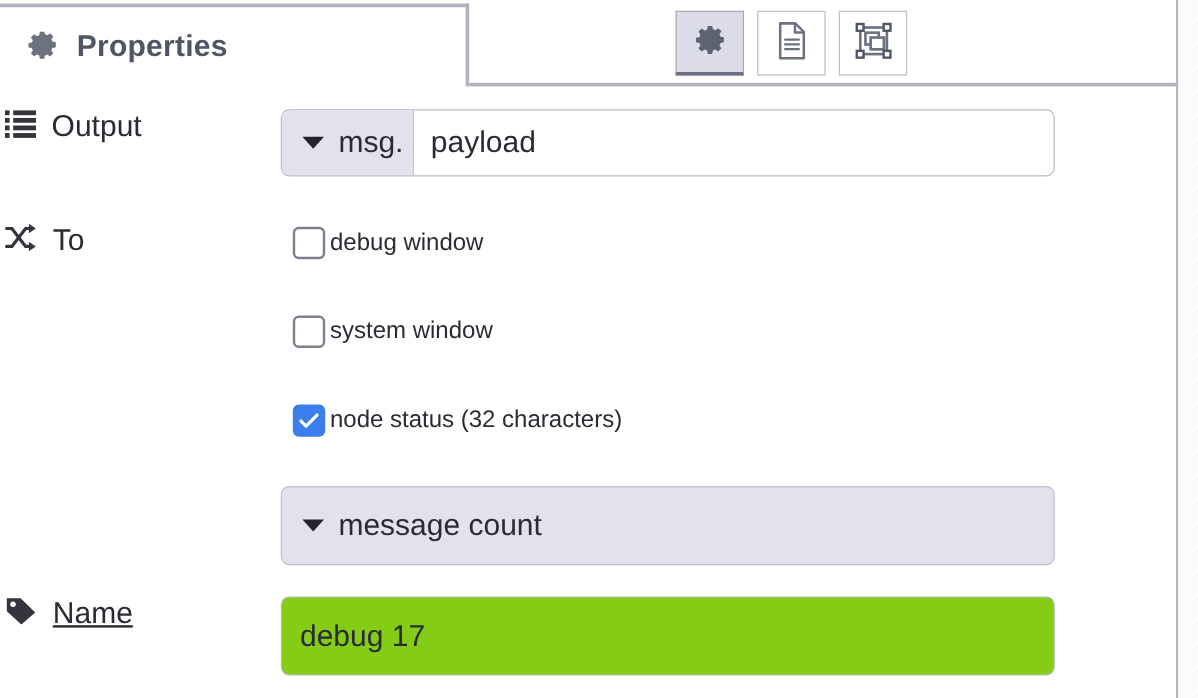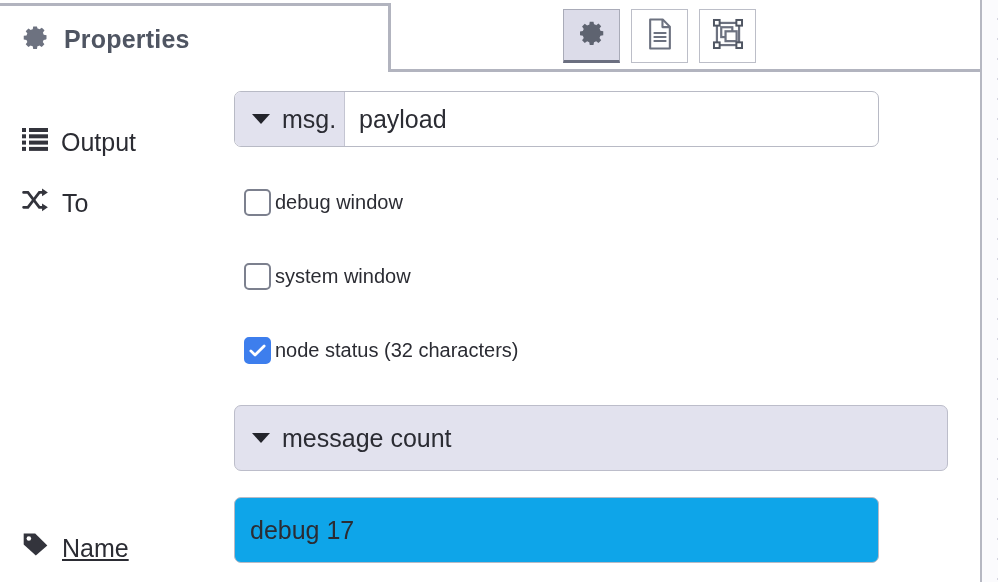--- a/index.html
+++ b/index.html
@@ -109,23 +109,23 @@
   .row {
     position: absolute;
     left: 0;
     width: 980px;
     display: flex;
     align-items: flex-start;
   }
   .row-label {
     width: 234px;
     box-sizing: border-box;
-    padding-left: 22px;
-    display: flex;
-    align-items: flex-end;
+    padding-left: 4px;
+    display: flex;
+    align-items: flex-start;
     font-size: 25px;
     color: #2b2c33;
   }
   .row-label .lbl-icon {
     flex: 0 0 auto;
     margin-right: 13px;
     display: block;
   }
 
   
@@ -203,21 +203,21 @@
     display: block;
   }
   .check-label {
     margin-left: 4px;
     font-size: 20px;
     color: #2b2c33;
   }
 
   
   .select-box {
-    width: 714px;
+    width: 645px;
     height: 66px;
     box-sizing: border-box;
     border: 1px solid #bcbdca;
     border-radius: 7px;
     background: #e2e2ee;
     display: flex;
     align-items: center;
     padding-left: 17px;
     cursor: pointer;
   }
@@ -227,21 +227,21 @@
     margin-left: 12px;
   }
 
   
   .text-input {
     width: 645px;
     height: 66px;
     box-sizing: border-box;
     border: 1px solid #b8bac5;
     border-radius: 7px;
-    background: #0ea5e9;
+    background: #84cc16;
     display: flex;
     align-items: center;
     padding-left: 15px;
     font-size: 25px;
     color: #2b2c33;
     cursor: text;
   }
 </style>
 </head>
 <body>

